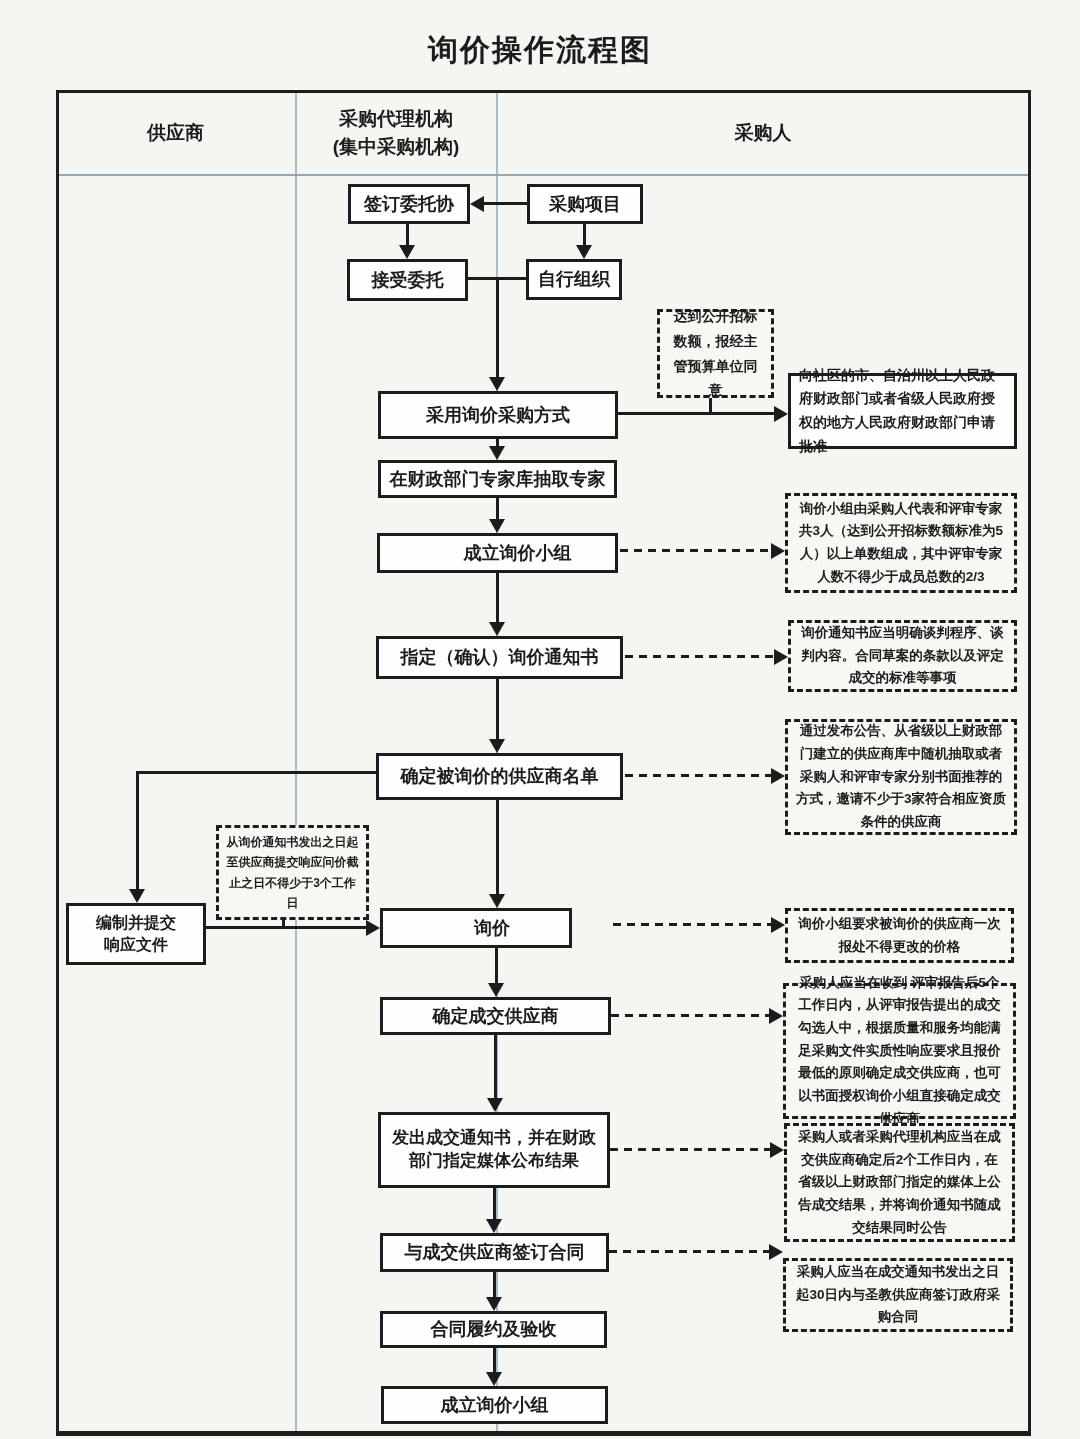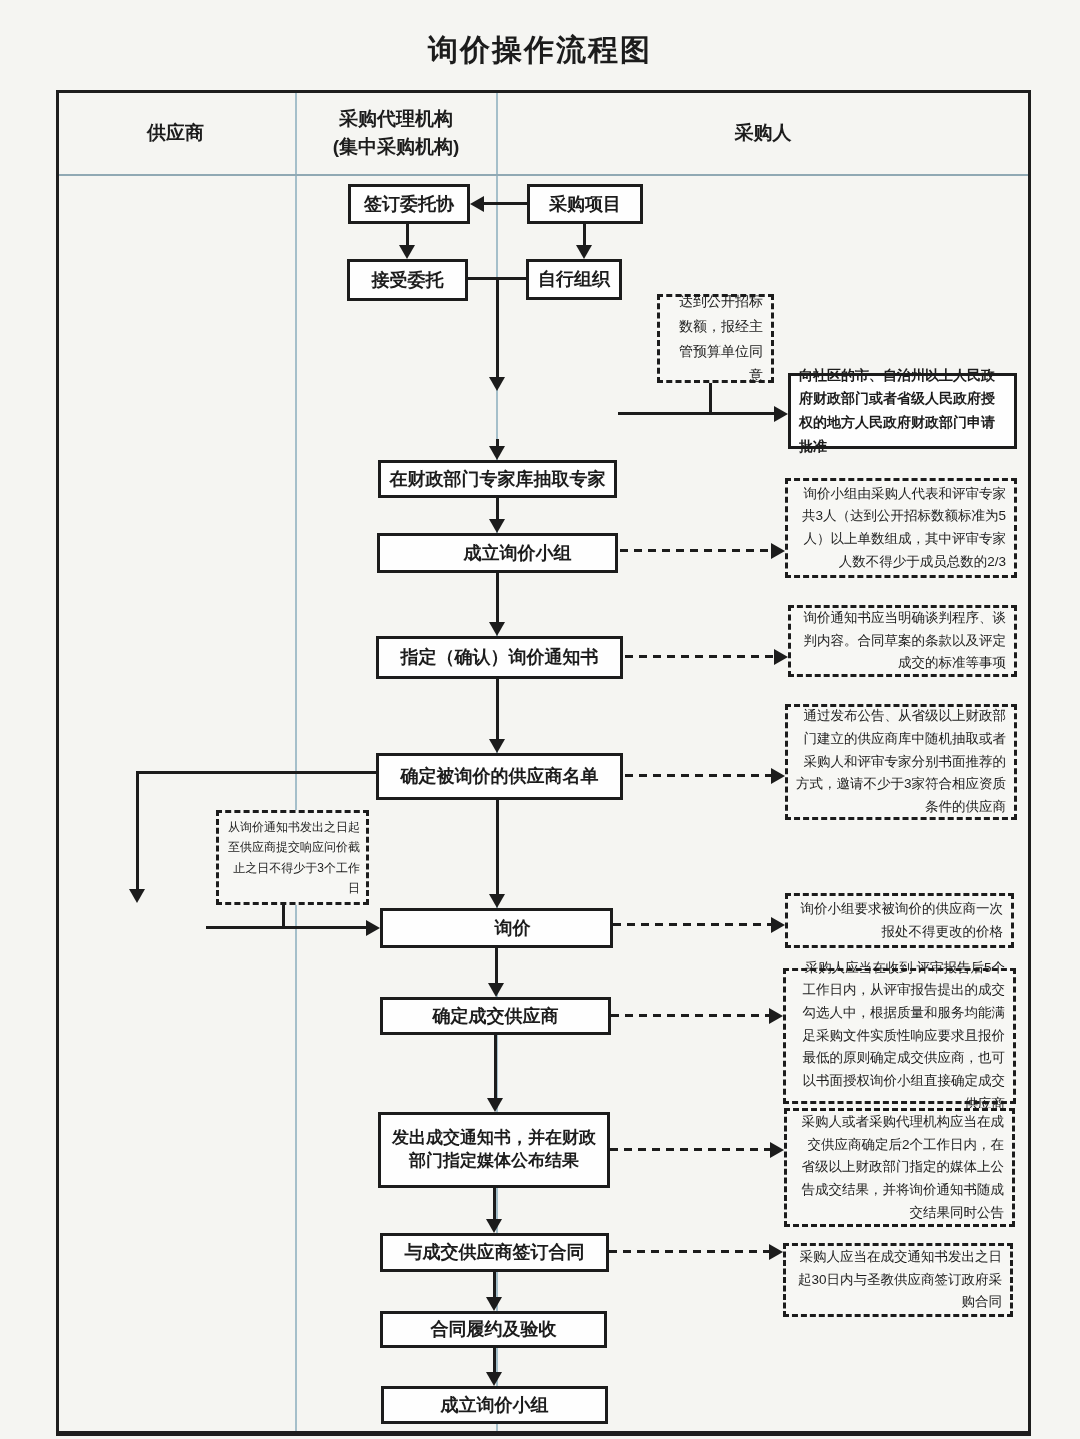--- a/index.html
+++ b/index.html
@@ -33,22 +33,22 @@
     border:3px solid #1c1c1c;background:#fefefe;
     display:flex;align-items:center;justify-content:center;
     font-size:18px;font-weight:700;text-align:center;
     line-height:1.35;white-space:pre-line;
     word-break:break-all;padding:2px 4px;
   }
   .dbox{
     position:absolute;box-sizing:border-box;
     border:3px dashed #1c1c1c;background:#f7f7f4;
     display:flex;align-items:center;
-    font-size:13.5px;font-weight:400;text-align:right;
-    line-height:1.68;word-break:break-all;padding:4px 8px;
+    font-size:13.5px;font-weight:700;text-align:center;
+    line-height:1.68;word-break:break-all;padding:4px 8px;margin-top:15px;
   }
   .sbox{
     position:absolute;box-sizing:border-box;
     border:3px solid #1c1c1c;background:#fefefe;
     display:flex;align-items:center;
     font-size:14px;font-weight:700;text-align:left;
     line-height:1.68;word-break:break-all;padding:4px 8px;
   }
   .hl{position:absolute;height:3px;background:#1c1c1c;}
   .vl{position:absolute;width:3px;background:#1c1c1c;}
@@ -157,25 +157,28 @@
   <div class="dhl" style="left:610px;top:1148px;width:160px;"></div>
   <div class="ah-right" style="left:770px;top:1142px;"></div>
 
   <div class="dhl" style="left:609px;top:1250px;width:160px;"></div>
   <div class="ah-right" style="left:769px;top:1244px;"></div>
 
   <div class="box" style="left:348px;top:184px;width:122px;height:40px;">签订委托协</div>
   <div class="box" style="left:527px;top:184px;width:116px;height:40px;">采购项目</div>
   <div class="box" style="left:347px;top:259px;width:121px;height:42px;">接受委托</div>
   <div class="box" style="left:526px;top:259px;width:96px;height:41px;">自行组织</div>
+  <div class="box" style="left:378px;top:391px;width:240px;height:48px;">采用询价采购方式</div>
   <div class="box" style="left:378px;top:460px;width:239px;height:38px;">在财政部门专家库抽取专家</div>
   <div class="box" style="left:377px;top:533px;width:241px;height:40px;padding-left:44px;">成立询价小组</div>
   <div class="box" style="left:376px;top:636px;width:247px;height:43px;">指定（确认）询价通知书</div>
   <div class="box" style="left:376px;top:753px;width:247px;height:47px;">确定被询价的供应商名单</div>
-  <div class="box" style="left:380px;top:908px;width:233px;height:40px;padding-left:36px;">询价</div>
+  <div class="box" style="left:66px;top:903px;width:140px;height:62px;font-size:16px;">编制并提交
+响应文件</div>
+  <div class="box" style="left:380px;top:908px;width:192px;height:40px;padding-left:36px;">询价</div>
   <div class="box" style="left:380px;top:997px;width:231px;height:38px;">确定成交供应商</div>
   <div class="box" style="left:378px;top:1112px;width:232px;height:76px;font-size:17px;padding:2px 4px;">发出成交通知书，并在财政部门指定媒体公布结果</div>
   <div class="box" style="left:380px;top:1233px;width:229px;height:39px;">与成交供应商签订合同</div>
   <div class="box" style="left:380px;top:1311px;width:227px;height:37px;">合同履约及验收</div>
   <div class="box" style="left:381px;top:1386px;width:227px;height:38px;">成立询价小组</div>
 
   <div class="dbox" style="left:657px;top:294px;width:117px;height:89px;font-size:14px;line-height:1.78;">达到公开招标数额，报经主管预算单位同意</div>
   <div class="sbox" style="left:788px;top:373px;width:229px;height:76px;">向社区的市、自治州以上人民政府财政部门或者省级人民政府授权的地方人民政府财政部门申请批准</div>
   <div class="dbox" style="left:785px;top:478px;width:232px;height:100px;">询价小组由采购人代表和评审专家共3人（达到公开招标数额标准为5人）以上单数组成，其中评审专家人数不得少于成员总数的2/3</div>
   <div class="dbox" style="left:788px;top:605px;width:229px;height:72px;">询价通知书应当明确谈判程序、谈判内容。合同草案的条款以及评定成交的标准等事项</div>

